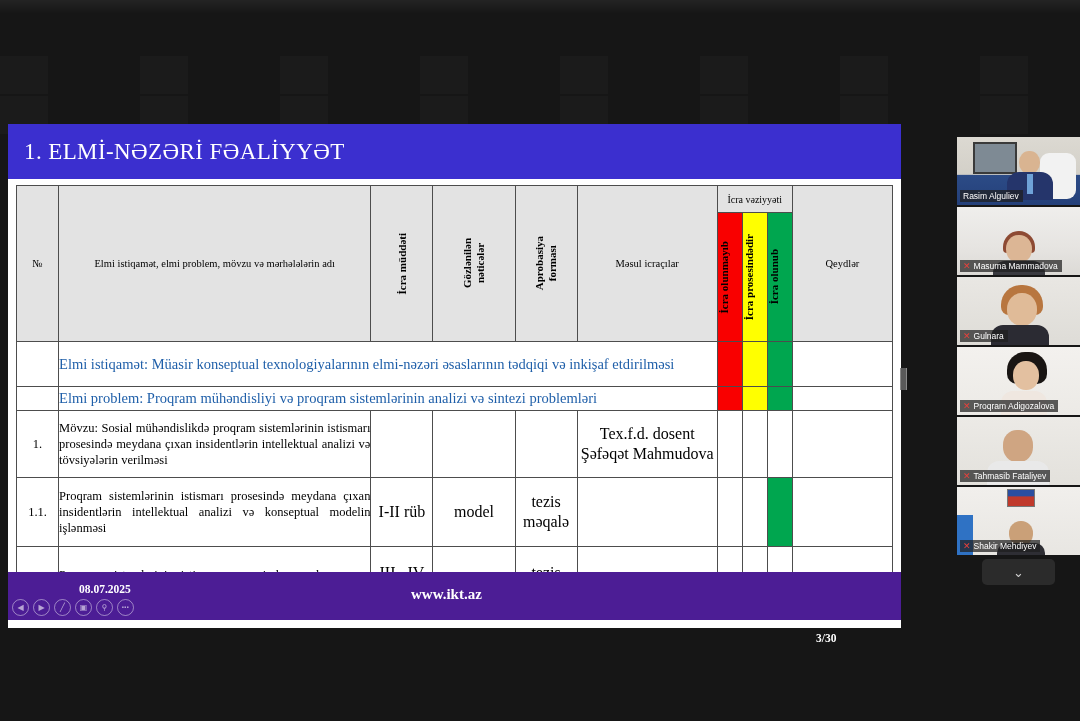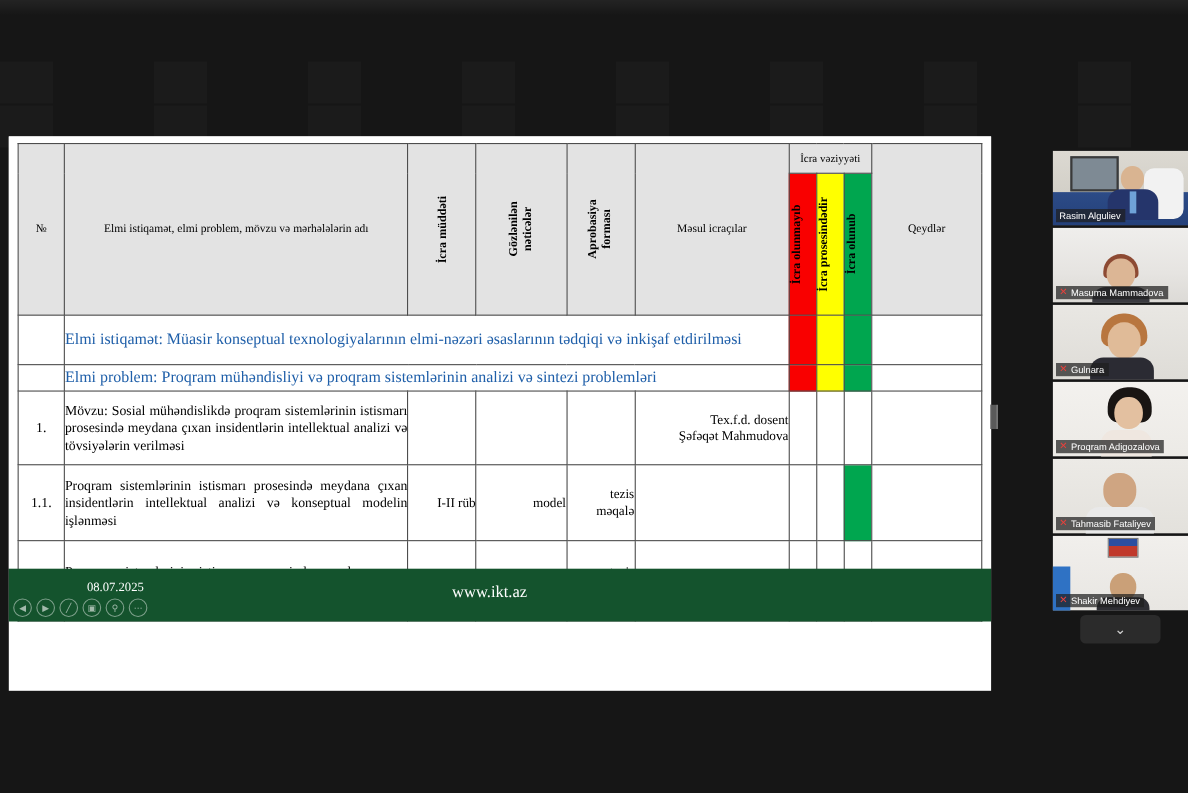--- a/index.html
+++ b/index.html
@@ -35,21 +35,21 @@
     height:55px;background:#3b2fcf;display:flex;align-items:center;
   }
   #slide-title{
     color:#ffffff;font-size:23px;letter-spacing:.4px;padding-left:16px;
     font-family:"Liberation Serif", serif;
   }
   #slide-body{
     height:393px;background:#ffffff;padding:6px 8px 0 8px;box-sizing:border-box;
   }
   #slide-footer{
-    position:relative;height:48px;background:#14532d;color:#fff;
+    position:relative;height:48px;background:#4c1d95;color:#fff;font-weight:bold;
   }
   #slide-footer .f-date{position:absolute;left:71px;top:11px;font-size:11.5px;}
   #slide-footer .f-url{position:absolute;left:403px;top:14px;font-size:15px;}
   #slide-footer .f-page{position:absolute;left:808px;top:12px;font-size:11.5px;margin-top:48px;}
 
   
   #ppt-controls{position:absolute;left:4px;bottom:4px;display:flex;gap:4px;}
   .ctl{
     width:15px;height:15px;border-radius:50%;
     border:1px solid rgba(255,255,255,.45);
@@ -85,21 +85,21 @@
   .bluerow{
     color:#1f5fa9;font-weight:bold;font-size:14.5px;
     padding:4px 0 5px 9px;line-height:1.25;text-align:left;
   }
   .numcell{text-align:center;font-size:12.5px;}
   .desc{
     font-size:12.5px;text-align:justify;line-height:1.28;
     padding:5px 7px 5px 8px;
   }
   .desc.b{font-weight:normal;}
-  .mid{text-align:right;font-size:12px;line-height:1.25;}
+  .mid{text-align:center;font-size:16px;line-height:1.25;}
   .fill-green{background:#00a64f;}
 
   
   #rail{position:absolute;left:957px;top:137px;width:123px;}
   .tile{position:relative;width:123px;height:68px;margin-bottom:2px;overflow:hidden;background:#2a2a2a;}
   .tile.active{outline:2px solid #9acd32;outline-offset:-2px;}
   .tile .vid{position:absolute;inset:0;}
   .nameplate{
     position:absolute;left:3px;bottom:3px;max-width:117px;
     background:rgba(30,30,30,.72);color:#fff;
@@ -160,20 +160,23 @@
   <div class="seatrow" style="top:56px"></div>
   <div class="seatrow" style="top:96px"></div>
   <div class="greenhint" style="left:10px;top:168px"></div>
   <div class="greenhint" style="left:290px;top:168px"></div>
   <div class="greenhint" style="left:580px;top:168px"></div>
   <div class="greenhint" style="left:860px;top:168px"></div>
 </div>
 
 <div id="slide">
 
+  <div id="slide-title-bar">
+    <div id="slide-title">1. ELMİ-NƏZƏRİ   FƏALİYYƏT</div>
+  </div>
 
   <div id="slide-body">
     <table class="plan">
       <colgroup>
         <col style="width:42px">
         <col style="width:312px">
         <col style="width:62px">
         <col style="width:82px">
         <col style="width:62px">
         <col style="width:140px">

